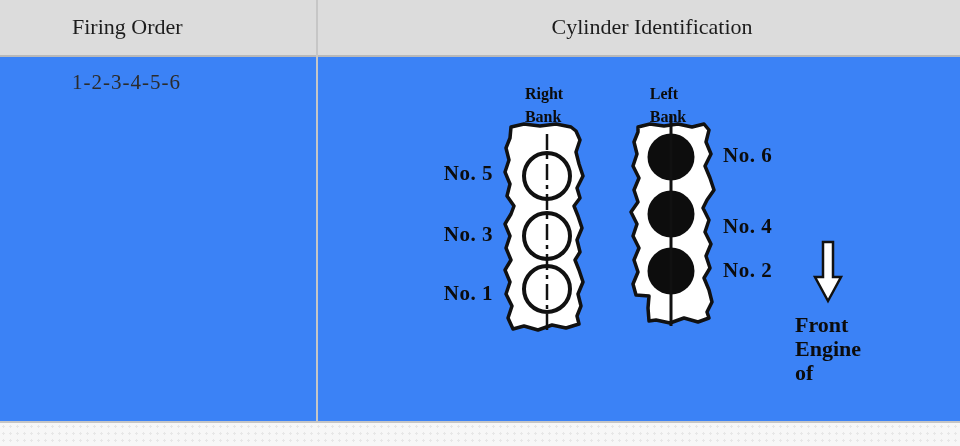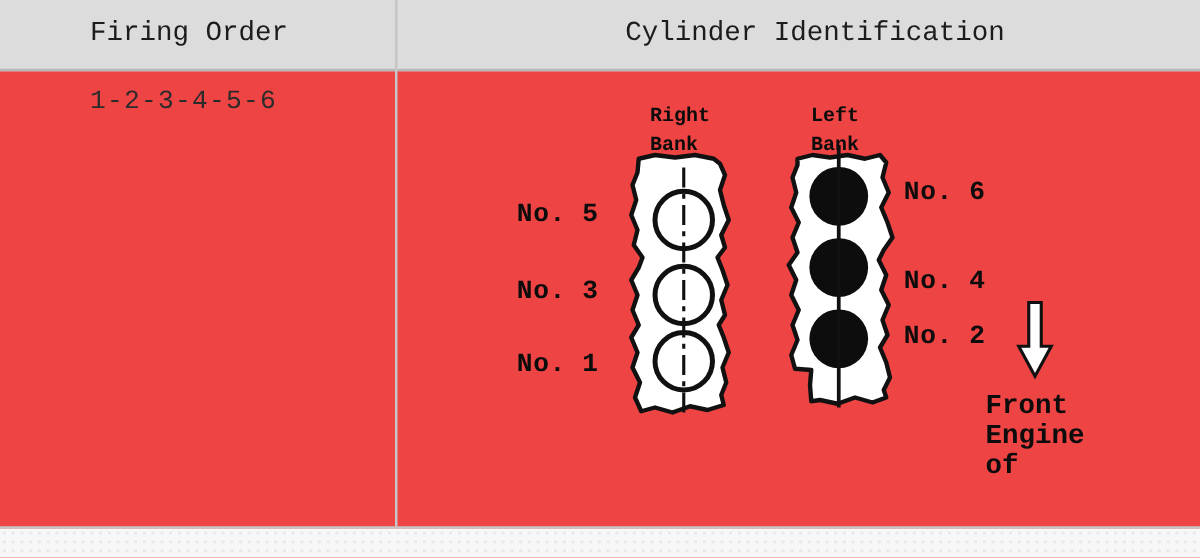--- a/index.html
+++ b/index.html
@@ -1,34 +1,34 @@
 <!DOCTYPE html>
 <html><head>
 <meta charset="utf-8">
 <style>
   html,body { margin:0; padding:0; background:#fff; }
   .screen {
-    position:relative; width:960px; height:446px; background:#ef4444;
-    font-family:Liberation Mono, monospace; overflow:hidden;
+    position:relative; width:960px; height:446px; background:#3b82f6;
+    font-family:Liberation Serif, serif; overflow:hidden;
     -webkit-font-smoothing:antialiased;
   }
   .thead {
     position:absolute; left:0; top:0; width:960px; height:55px;
     background:#dcdcdc; border-bottom:2px solid #b9b9b9;
   }
   .vdiv { position:absolute; left:316px; top:0; width:2px; height:421px; background:#c6c6c6; }
   .th { position:absolute; top:14px; font-size:22px; line-height:26px; color:#1c1c1c; white-space:nowrap; }
   .th1 { left:72px; }
   .th2 { left:652px; transform:translateX(-50%); }
   .fo-value { position:absolute; left:72px; top:69px; font-size:21px; line-height:26px; letter-spacing:1px; color:#2b2b2b; white-space:nowrap; }
   .dlabel { position:absolute; font-weight:bold; color:#0c0c0c; white-space:nowrap; }
   .bank-label { font-size:16px; line-height:23px; text-align:left; transform:translateX(-50%); top:82px; }
   .bank-label .bl { display:block; }
   .cyl-label { font-size:21px; line-height:24px; letter-spacing:0.5px; }
-  .cyl-r { right:481px; text-align:left; }
+  .cyl-r { right:467px; text-align:left; }
   .cyl-l { left:723px; }
   .front-label { font-size:22px; line-height:24px; text-align:left; transform:translateX(-50%); left:828px; top:313px; }
   .front-label .fl { display:block; }
   svg.diagram { position:absolute; left:0; top:0; pointer-events:none; }
   .hline { position:absolute; left:0; top:421px; width:960px; height:2px; background:#c6c6c6; }
   .footer-strip {
     position:absolute; left:0; top:423px; width:960px; height:23px;
     background-color:#f7f7f7;
     background-image:radial-gradient(circle, #e7e7e7 1px, rgba(0,0,0,0) 1.3px);
     background-size:7px 7px;

